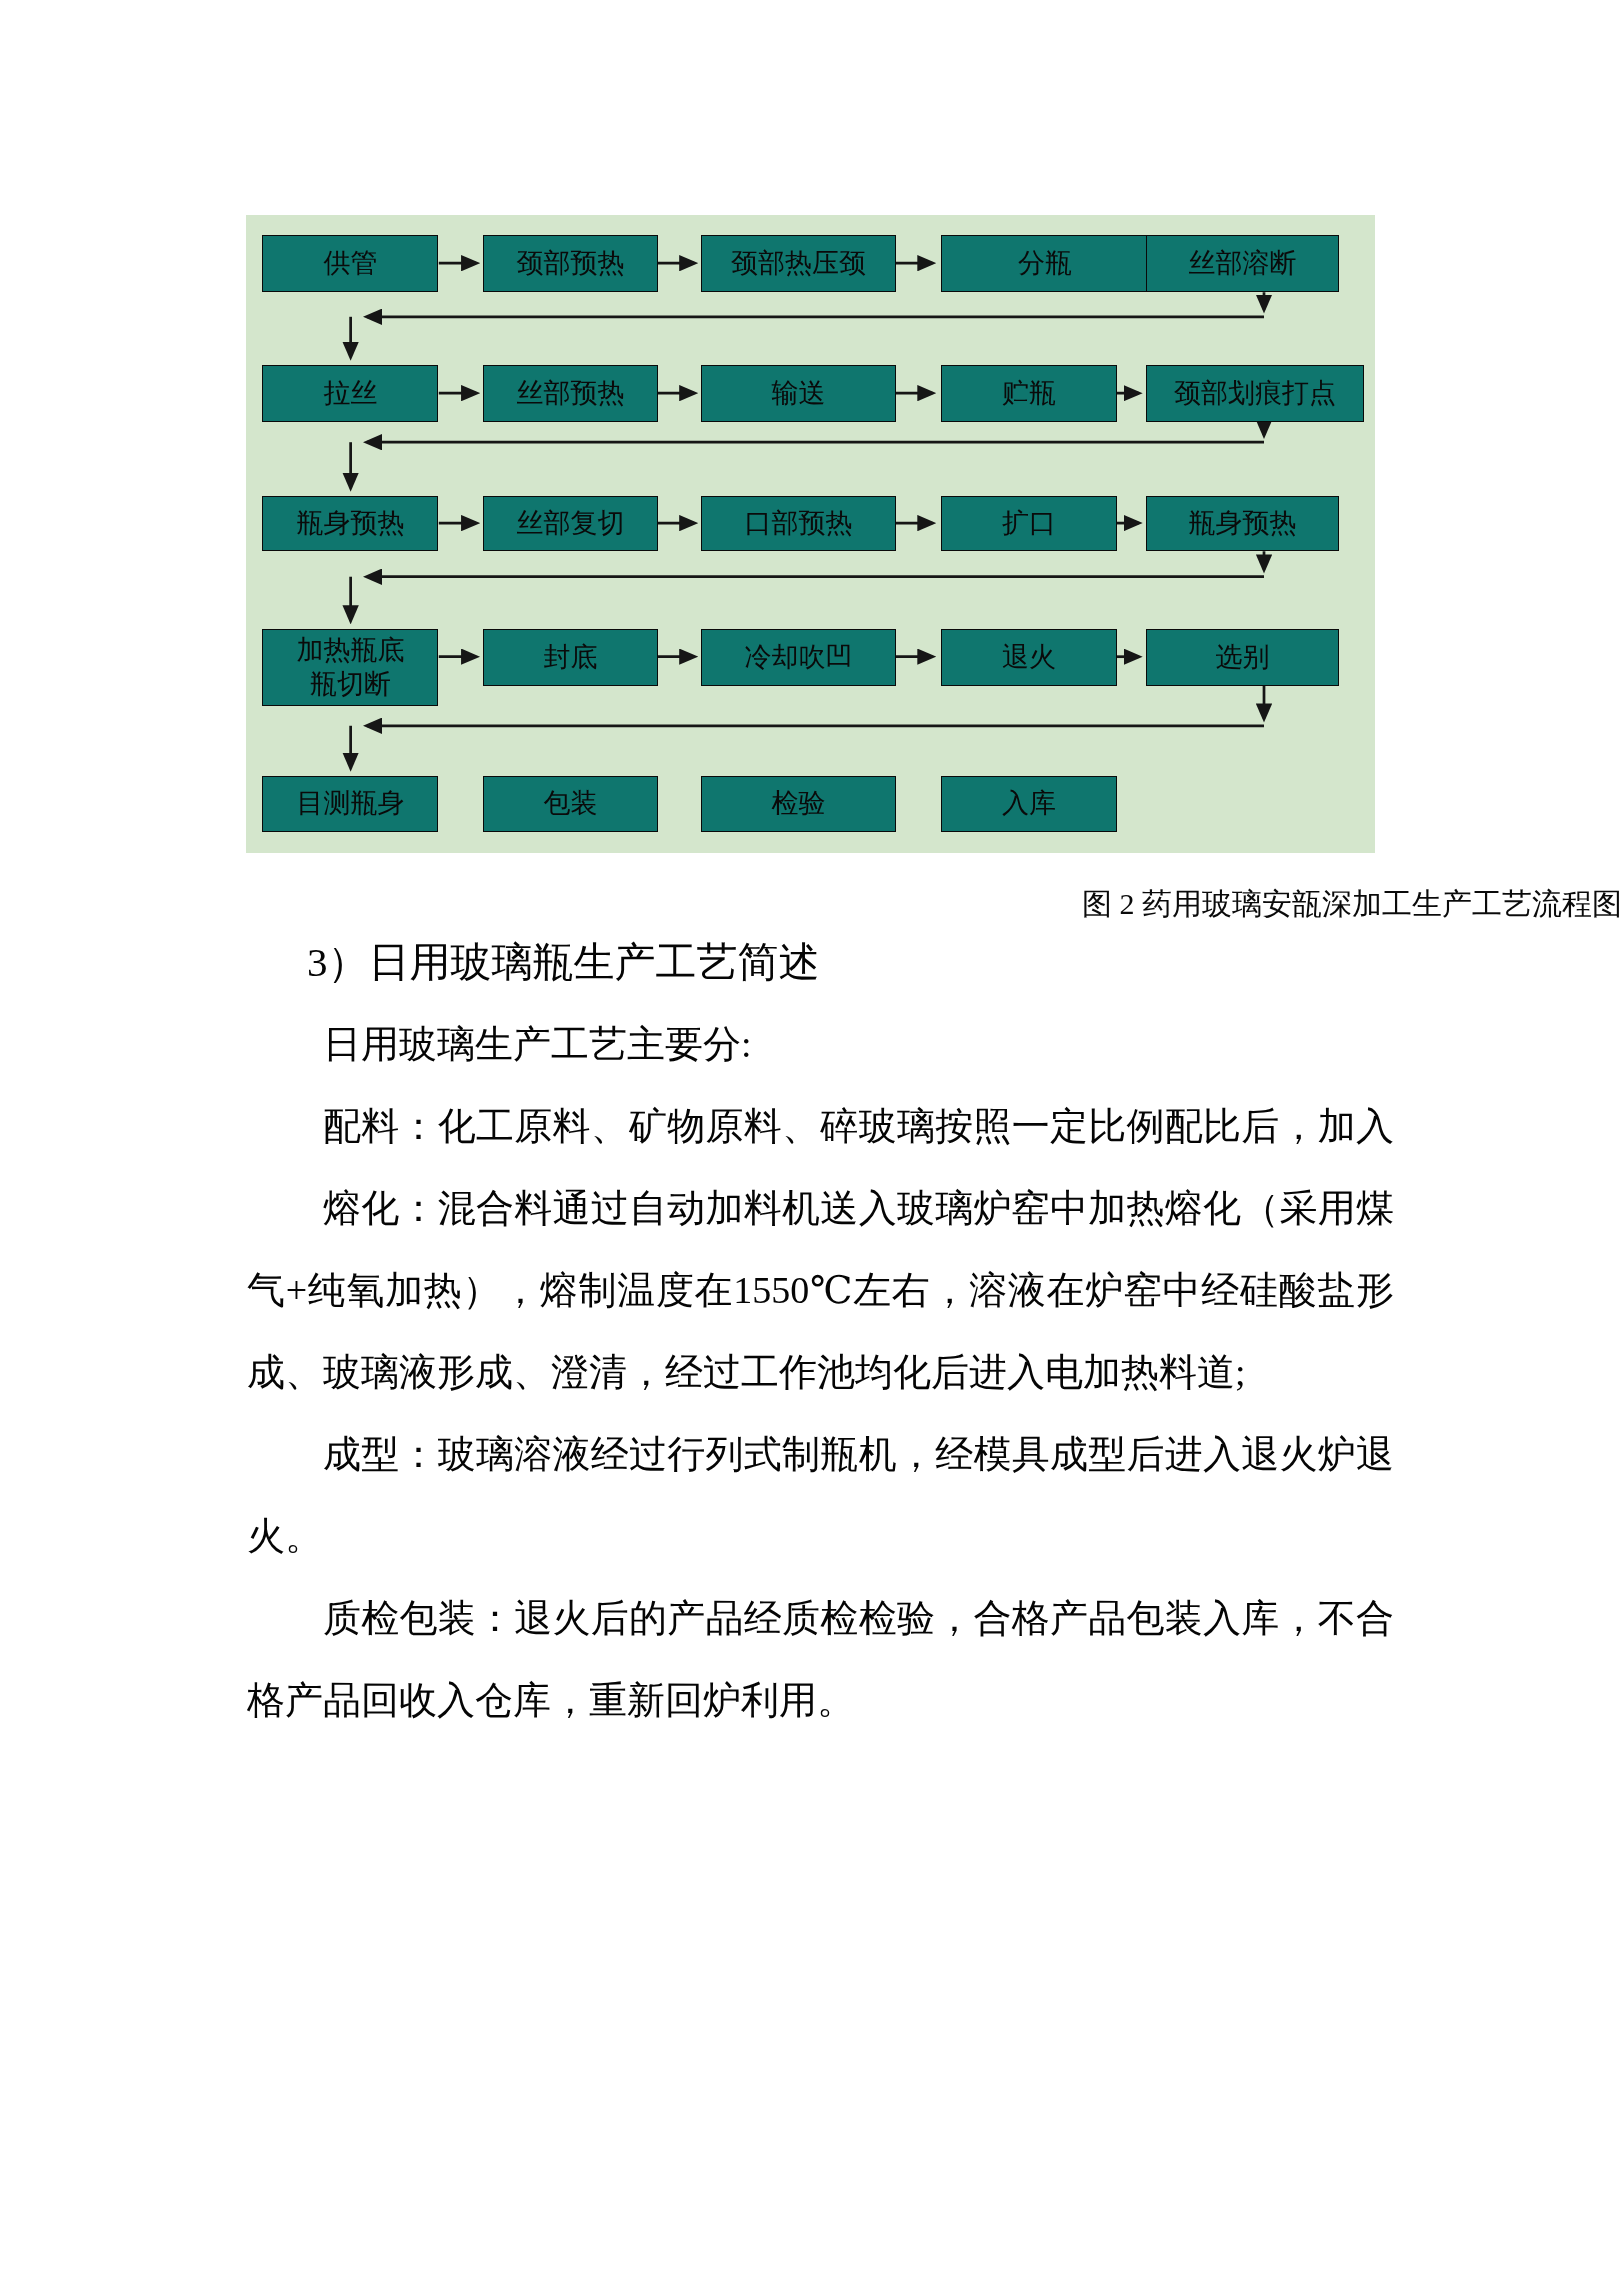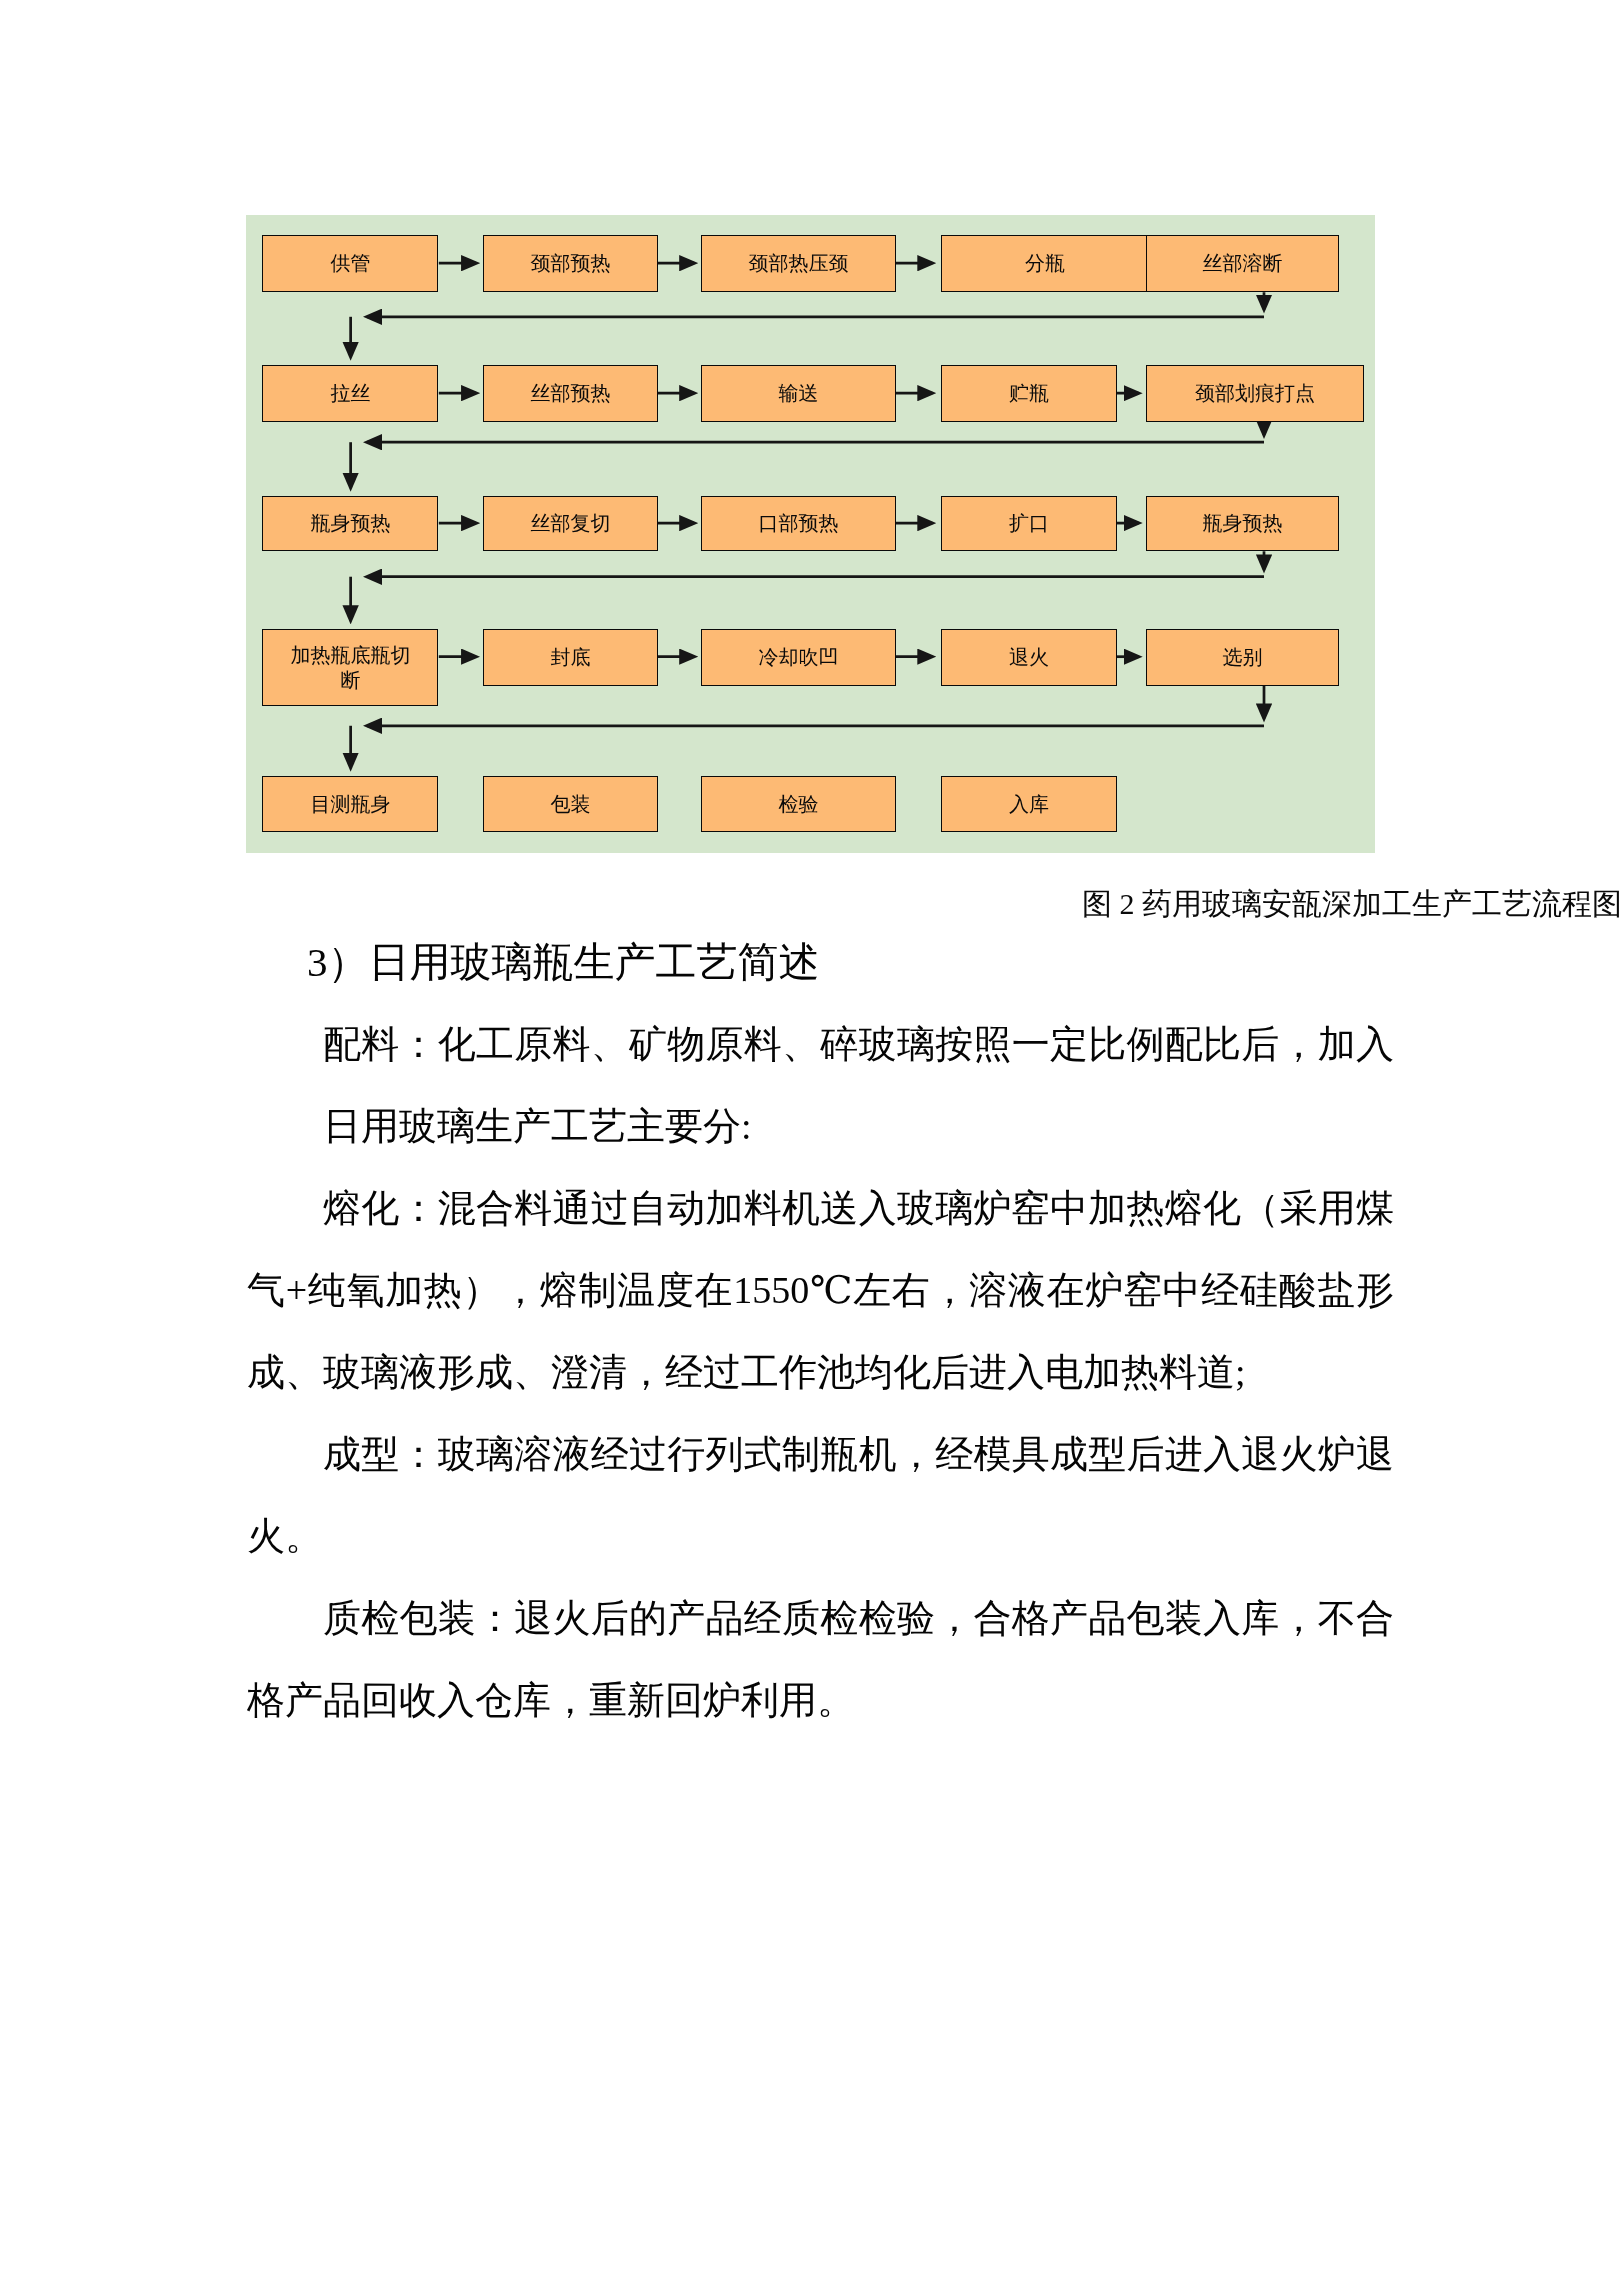--- a/index.html
+++ b/index.html
@@ -2,23 +2,23 @@
 <html style="font-size:14.5px"><head>
 <meta charset="utf-8">
 <style>
   html,body{margin:0;padding:0;}
   body{background:#ffffff;}
   .page{position:relative;width:1622px;height:2295px;background:#ffffff;overflow:hidden;
         font-family:"Liberation Serif","DejaVu Serif",serif;color:#000;}
   
   .flowchart{position:absolute;left:246px;top:215px;width:1129px;height:638px;background:#d4e6cc;}
   .flowchart svg{position:absolute;left:0;top:0;width:100%;height:100%;}
-  .fbox{position:absolute;background:#fdba74;border:1.8px solid #0a0a0a;box-sizing:border-box;
+  .fbox{position:absolute;background:#0f766e;border:1.8px solid #0a0a0a;box-sizing:border-box;
         display:flex;align-items:center;justify-content:center;text-align:center;
-        font-size:20px;line-height:1.25;padding:0 24px;
+        font-size:27px;line-height:1.25;padding:0 24px;
         font-family:"Liberation Serif","DejaVu Serif",serif;color:#0a0a0a;}
   .arrowline{stroke:#161616;stroke-width:3;fill:none;}
   
   .caption{position:absolute;left:0;top:884px;width:100%;text-align:right;
            font-size:30px;line-height:40px;color:#0a0a0a;}
   
   .content{position:absolute;left:247px;top:921px;width:1147px;}
   .bline{height:82px;line-height:82px;font-size:38px;white-space:nowrap;color:#050505;}
   .bline.indent{padding-left:76px;}
   .bline.heading{font-size:41px;padding-left:60px;}
@@ -101,22 +101,22 @@
     <div class="fbox" style="left:16.4px;top:561px;width:176px;height:56px">目测瓶身</div>
     <div class="fbox" style="left:237px;top:561px;width:175px;height:56px">包装</div>
     <div class="fbox" style="left:455px;top:561px;width:195px;height:56px">检验</div>
     <div class="fbox" style="left:695px;top:561px;width:176px;height:56px">入库</div>
   </div>
 
   <div class="caption">图 2  药用玻璃安瓿深加工生产工艺流程图</div>
 
   <div class="content">
     <div class="bline heading">3）日用玻璃瓶生产工艺简述</div>
+    <div class="bline indent">日用玻璃生产工艺主要分:</div>
     <div class="bline indent justify">配料：化工原料、矿物原料、碎玻璃按照一定比例配比后，加入</div>
-    <div class="bline indent">日用玻璃生产工艺主要分:</div>
     <div class="bline indent justify">熔化：混合料通过自动加料机送入玻璃炉窑中加热熔化（采用煤</div>
     <div class="bline justify">气+纯氧加热），熔制温度在1550℃左右，溶液在炉窑中经硅酸盐形</div>
     <div class="bline">成、玻璃液形成、澄清，经过工作池均化后进入电加热料道;</div>
     <div class="bline indent justify">成型：玻璃溶液经过行列式制瓶机，经模具成型后进入退火炉退</div>
     <div class="bline">火。</div>
     <div class="bline indent justify">质检包装：退火后的产品经质检检验，合格产品包装入库，不合</div>
     <div class="bline">格产品回收入仓库，重新回炉利用。</div>
   </div>
 
 </div>

